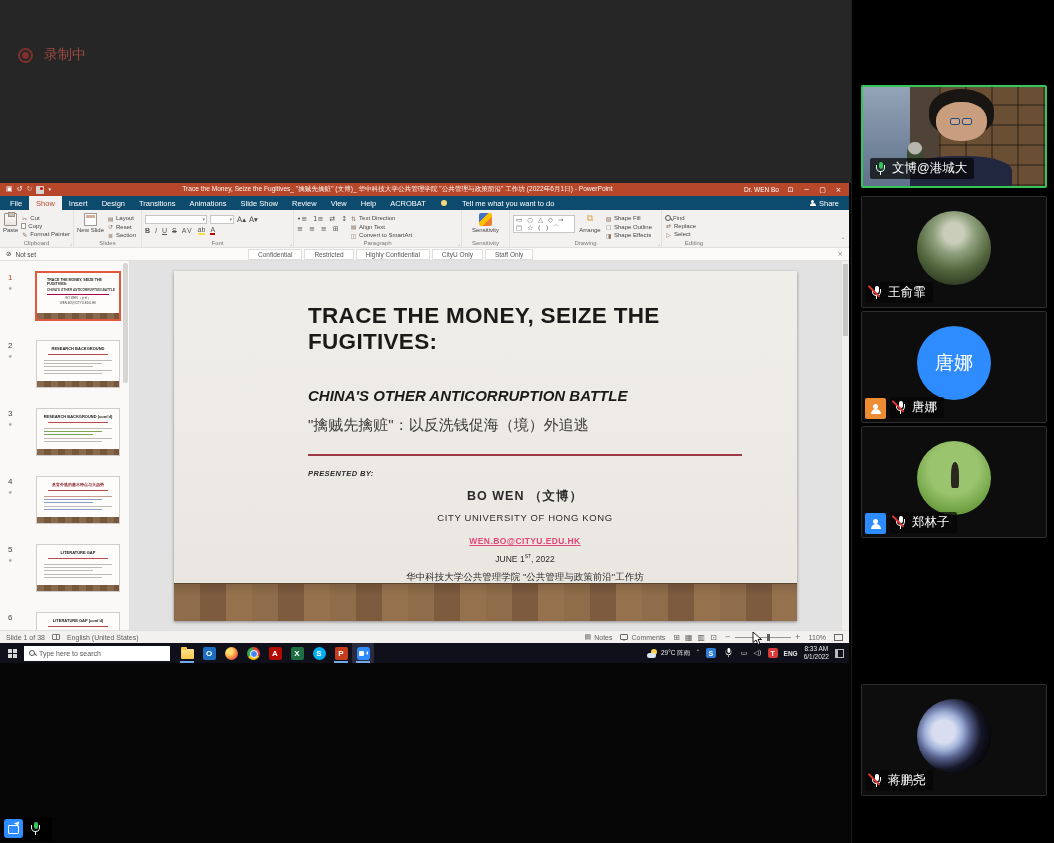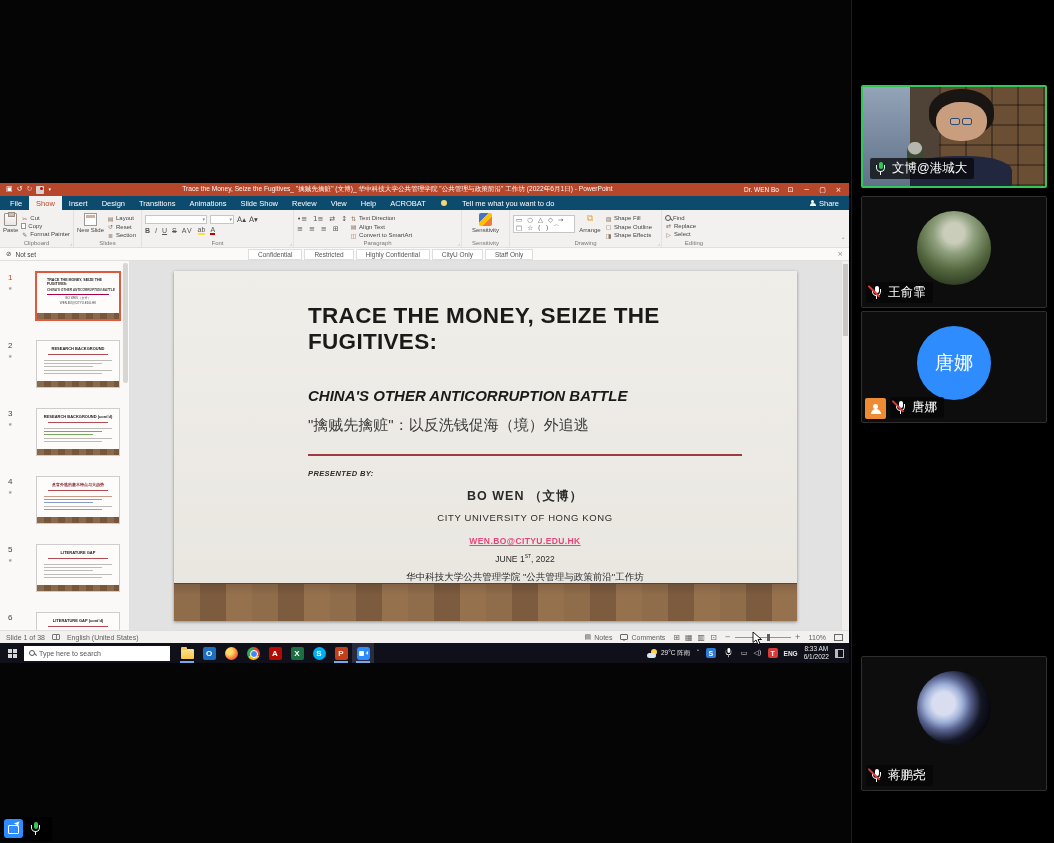--- a/index.html
+++ b/index.html
@@ -166,21 +166,21 @@
 
   
   .sidebar { left:851px; top:0; width:203px; height:843px; background:#000; border-left:1px solid #1c1c1c; }
   .tile { position:absolute; left:9px; width:186px; background:#0D0D0D; border:1px solid #2E2E2E; border-radius:2px; overflow:hidden; }
   .tile.speaking { border:2px solid #35C65A; }
   .tp1 { top:85px;  height:103px; }
   .tp2 { top:196px; height:112px; }
   .tp3 { top:311px; height:112px; }
   .tp4 { top:426px; height:112px; }
   .tp5 { top:541px; height:112px; }
-  .tp6 { top:656px; height:135px; }
+  .tp6 { top:684px; height:112px; }
   .avatar { position:absolute; left:50%; top:14px; transform:translateX(-50%); width:74px; height:74px; border-radius:50%; overflow:hidden; }
   .av-nature { background:radial-gradient(circle at 50% 30%,#C9CDB9 0 16%,#8FA07E 32%,#55683F 58%,#2C3A22 85%); }
   .av-blue { background:#2E8CFF; display:flex; align-items:center; justify-content:center; color:#fff; font-size:19px; }
   .av-grass { background:radial-gradient(circle at 50% 38%,#9BC46F 0 42%,#6FA143 72%,#4C7A2B 100%); position:relative; }
   .av-grass::after { content:""; position:absolute; left:46%; top:28%; width:11%; height:36%; background:#2A2620; border-radius:45% 45% 20% 20%; }
   .av-plans { background:#F2EFE4; color:#444; text-align:center; }
   .av-plans .pt { font-size:6px; font-weight:bold; margin-top:10px; letter-spacing:.5px; }
   .av-plans .pl { height:1px; background:#999; margin:4px 12px 0; }
   .av-plans .pl.s { margin:4px 22px 0; }
   .av-planet { background:radial-gradient(circle at 36% 44%,#D8DEF0 0 18%,#9FB0D8 30%,#55608C 43%,#141625 60%,#05050A 78%); }
@@ -215,20 +215,28 @@
   .mic.green .arc { border-color:#dfe; }
   .mic.muted .slash { position:absolute; left:-1px; top:-1px; width:16px; height:1.8px; background:#E03A3A; transform:rotate(45deg); transform-origin:0 0; border-radius:1px; }
 
   .cursor { left:752px; top:631px; }
 </style>
 </head>
 <body>
 
 <div id="stage">
 
+  <div class="abs letterbox-top">
+    <div class="abs rec">
+      <span class="recdot">
+          <i></i>
+        </span>
+      <span>录制中</span>
+    </div>
+  </div>
 
   <div class="abs ppt">
 
     <div class="ppt-titlebar">
       <div class="qat glyph">
         <span>▣</span>
         <span>↺</span>
         <span style="opacity:.6">↻</span>
         <span class="recplug"></span>
         <span style="font-size:5px">▾</span>
@@ -707,20 +715,35 @@
         <span class="mic muted">
             <span class="cap"></span>
             <span class="arc"></span>
             <span class="stem"></span>
             <span class="slash"></span>
           </span>
         <span>唐娜</span>
       </div>
     </div>
 
+    <div class="tile tp4">
+      <div class="avatar av-grass"></div>
+      <span class="pbadge blue">
+          <span class="person-b"></span>
+        </span>
+      <div class="nametag shifted">
+        <span class="mic muted">
+            <span class="cap"></span>
+            <span class="arc"></span>
+            <span class="stem"></span>
+            <span class="slash"></span>
+          </span>
+        <span>郑林子</span>
+      </div>
+    </div>
 
 
     <div class="tile tp6">
       <div class="avatar av-planet"></div>
       <div class="nametag">
         <span class="mic muted">
             <span class="cap"></span>
             <span class="arc"></span>
             <span class="stem"></span>
             <span class="slash"></span>

